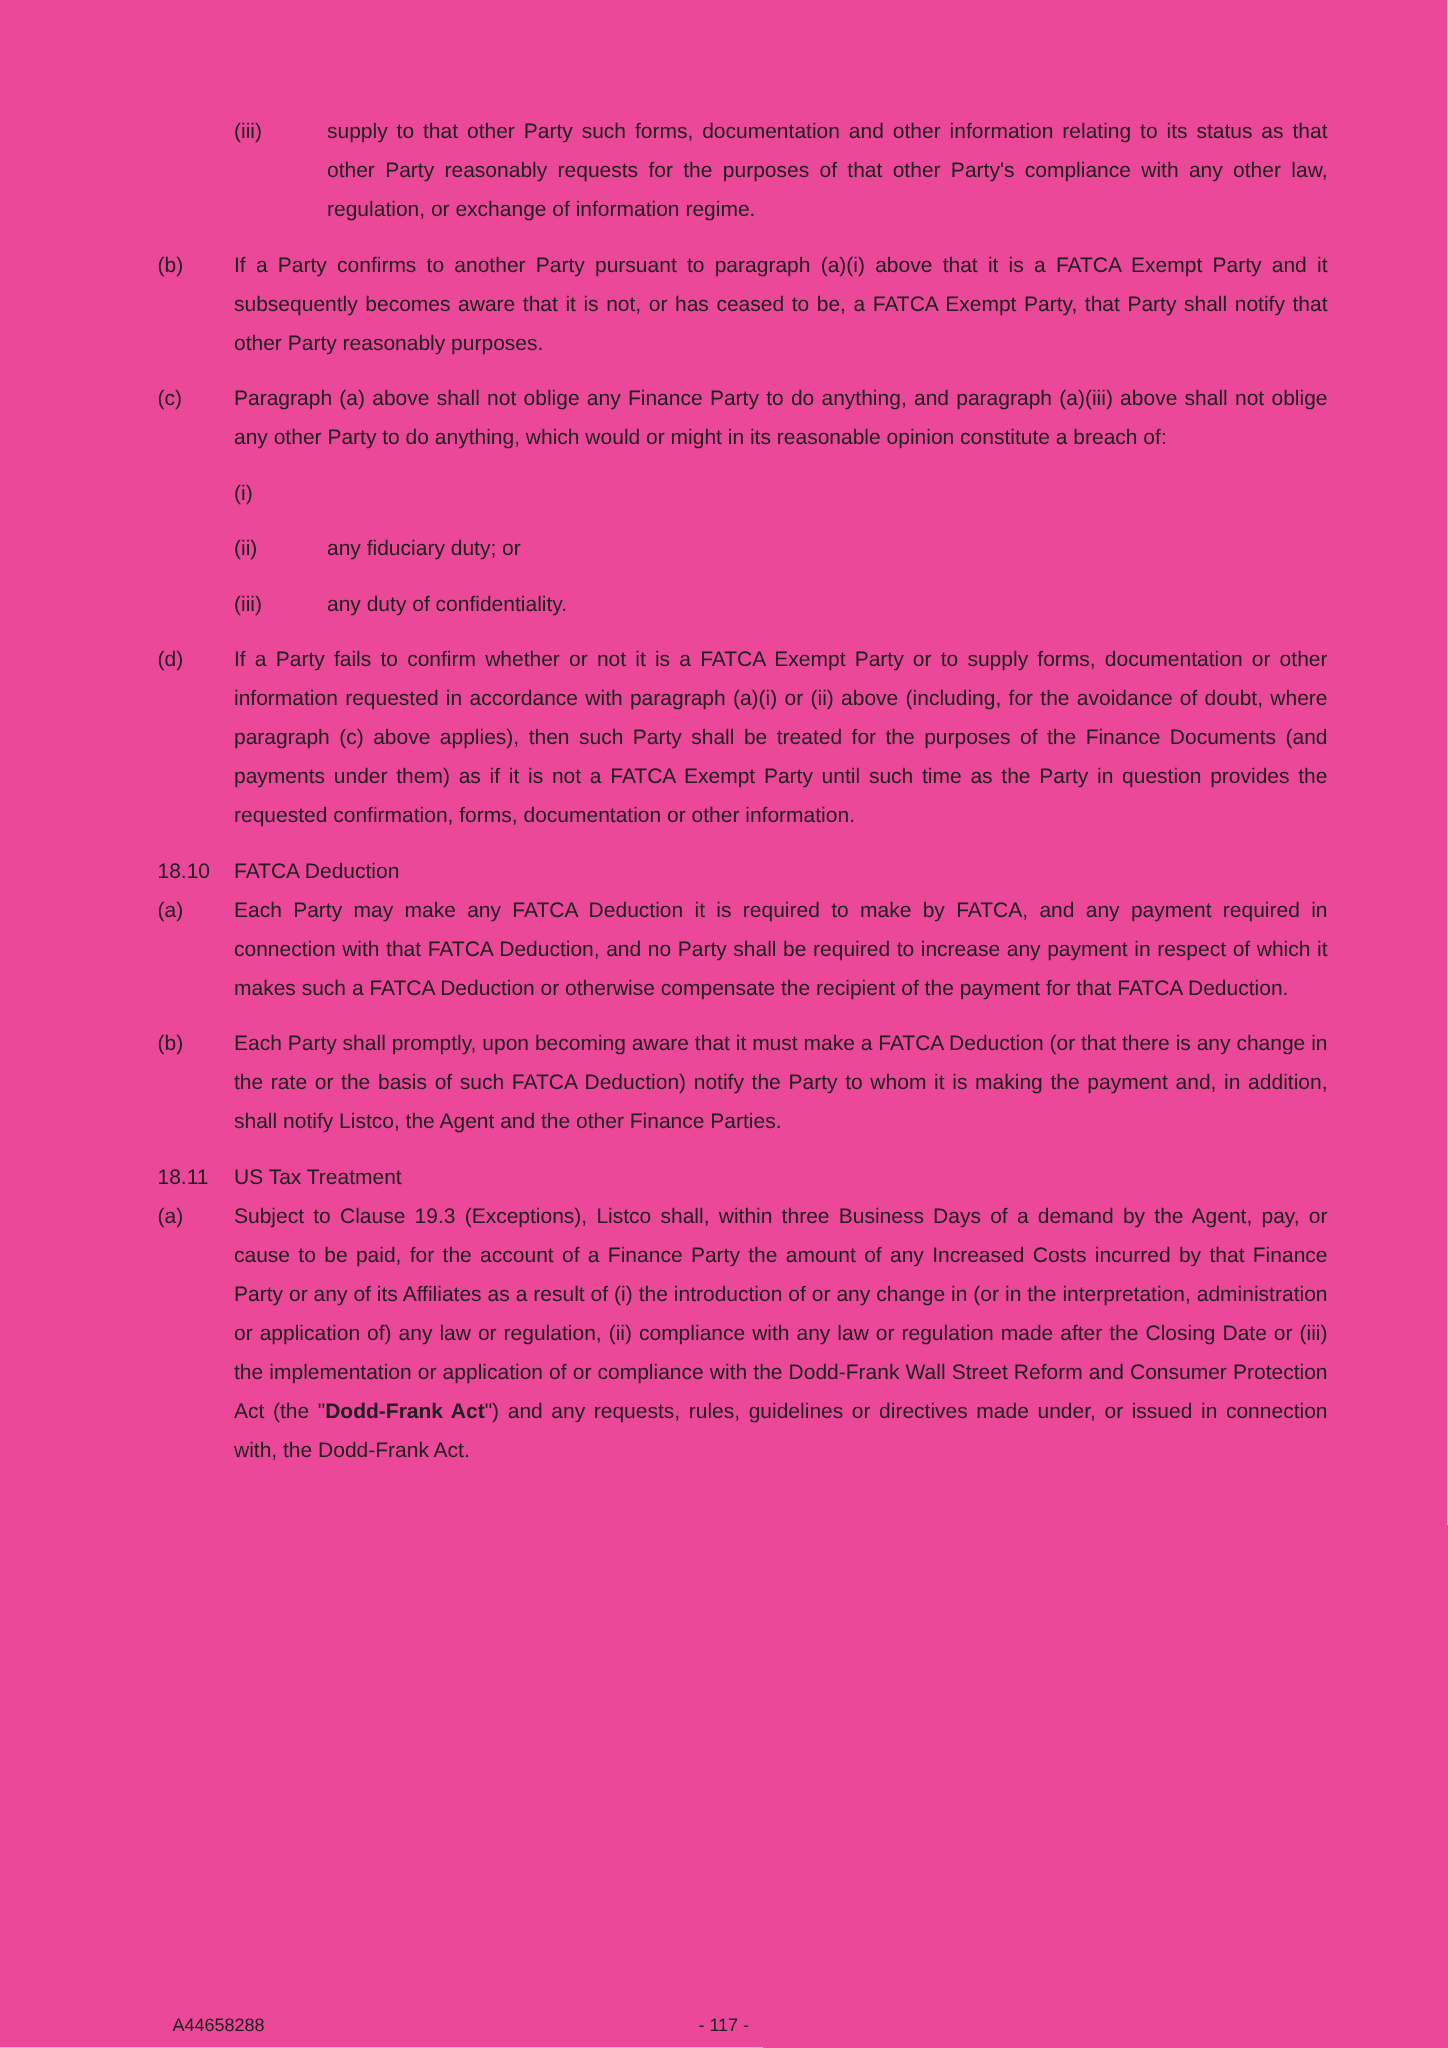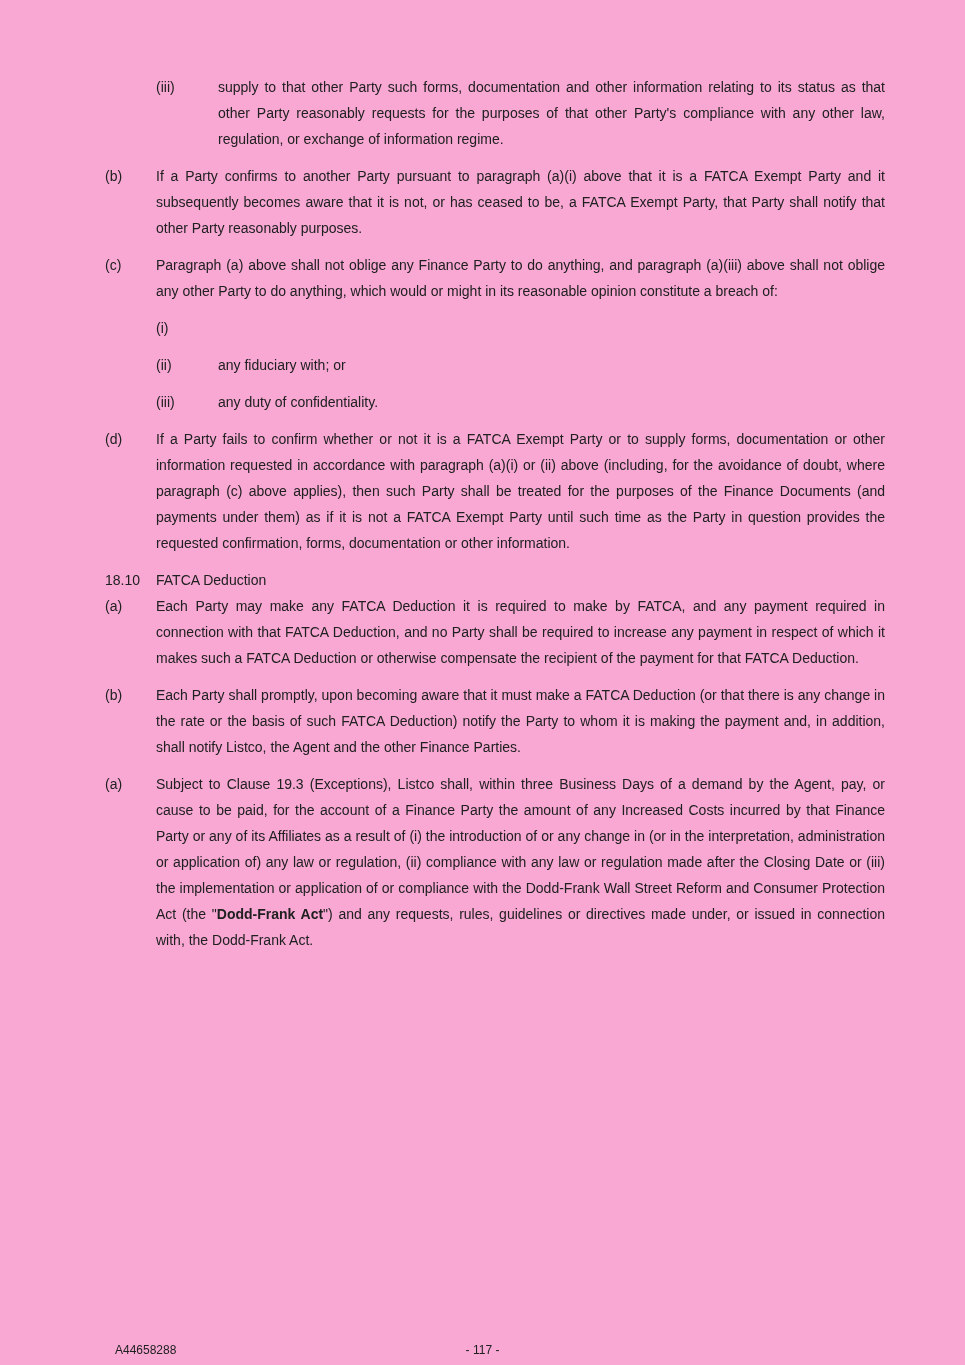--- a/index.html
+++ b/index.html
@@ -4,21 +4,21 @@
 <style>
   html, body {
     margin: 0;
     padding: 0;
     background: #ffffff;
   }
   .page {
     position: relative;
     width: 965px;
     height: 1365px;
-    background: #f9a8d4;
+    background: #ec4899;
     font-family: "Liberation Sans", sans-serif;
     font-size: 14px;
     color: #202020;
     overflow: hidden;
     box-sizing: border-box;
     padding-left: 36px;
   }
   .content {
     position: absolute;
     left: 105px;
@@ -92,21 +92,21 @@
       <span class="lbl">(c)</span>
       <div class="txt">Paragraph (a) above shall not oblige any Finance Party to do anything, and paragraph (a)(iii) above shall not oblige any other Party to do anything, which would or might in its reasonable opinion constitute a breach of:</div>
     </div>
 
     <div class="block sub">
       <span class="lbl">(i)</span>
     </div>
 
     <div class="block sub">
       <span class="lbl">(ii)</span>
-      <div class="txt">any fiduciary with; or</div>
+      <div class="txt">any fiduciary duty; or</div>
     </div>
 
     <div class="block sub">
       <span class="lbl">(iii)</span>
       <div class="txt">any duty of confidentiality.</div>
     </div>
 
     <div class="block">
       <span class="lbl">(d)</span>
       <div class="txt">If a Party fails to confirm whether or not it is a FATCA Exempt Party or to supply forms, documentation or other information requested in accordance with paragraph (a)(i) or (ii) above (including, for the avoidance of doubt, where paragraph (c) above applies), then such Party shall be treated for the purposes of the Finance Documents (and payments under them) as if it is not a FATCA Exempt Party until such time as the Party in question provides the requested confirmation, forms, documentation or other information.</div>
@@ -120,20 +120,24 @@
     <div class="block">
       <span class="lbl">(a)</span>
       <div class="txt">Each Party may make any FATCA Deduction it is required to make by FATCA, and any payment required in connection with that FATCA Deduction, and no Party shall be required to increase any payment in respect of which it makes such a FATCA Deduction or otherwise compensate the recipient of the payment for that FATCA Deduction.</div>
     </div>
 
     <div class="block">
       <span class="lbl">(b)</span>
       <div class="txt">Each Party shall promptly, upon becoming aware that it must make a FATCA Deduction (or that there is any change in the rate or the basis of such FATCA Deduction) notify the Party to whom it is making the payment and, in addition, shall notify Listco, the Agent and the other Finance Parties.</div>
     </div>
 
+    <div class="block heading tight">
+      <span class="lbl">18.11</span>
+      <div class="txt">US Tax Treatment</div>
+    </div>
 
 
 
 
     <div class="block">
       <span class="lbl">(a)</span>
       <div class="txt"><span>Subject to Clause 19.3 (Exceptions), Listco shall, within three Business Days of a demand by the Agent, pay, or cause to be paid, for the account of a Finance Party the amount of any Increased Costs incurred by that Finance Party or any of its Affiliates as a result of (i) the introduction of or any change in (or in the interpretation, administration or application of) any law or regulation, (ii) compliance with any law or regulation made after the Closing Date or (iii) the implementation or application of or compliance with the Dodd-Frank Wall Street Reform and Consumer Protection Act (the "</span><b class="defined">Dodd-Frank Act</b><span>") and any requests, rules, guidelines or directives made under, or issued in connection with, the Dodd-Frank Act.</span></div>
     </div>
 
   </div>

